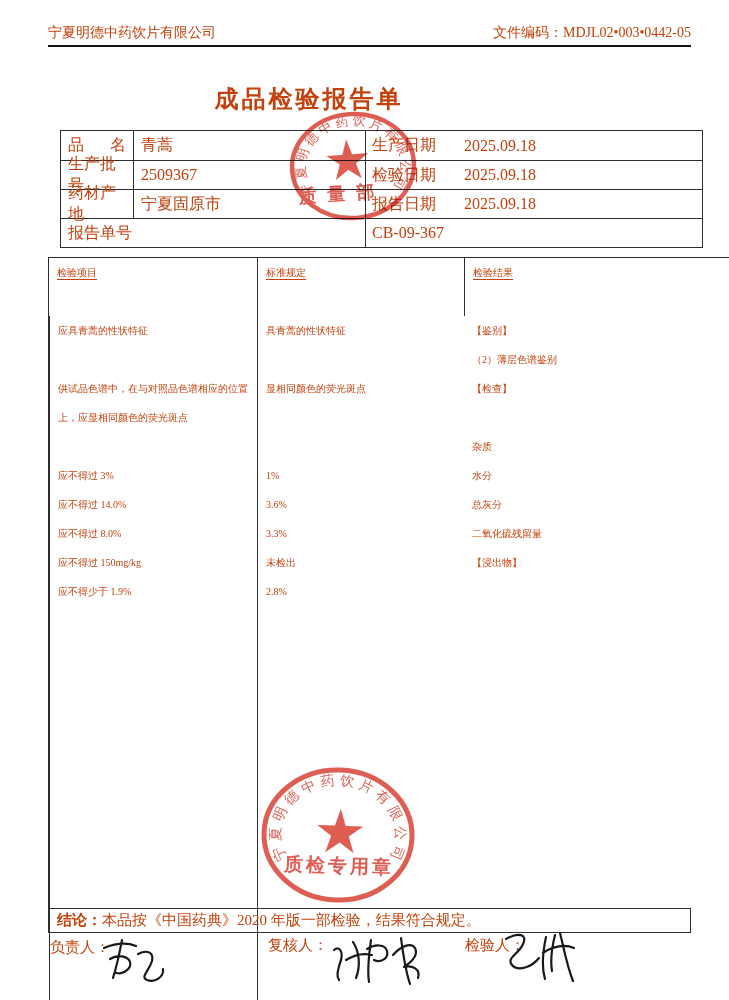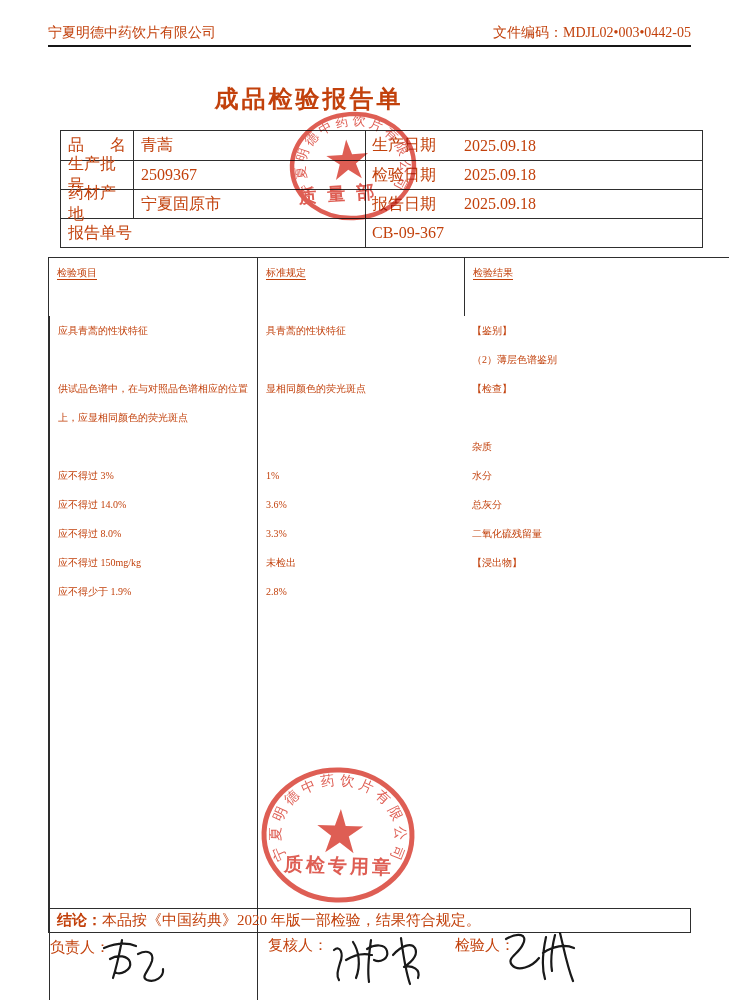--- a/index.html
+++ b/index.html
@@ -131,21 +131,21 @@
       <div class="dc c3 fill">&nbsp;</div>
     </div>
 
   <div class="conclusion">
     <span class="b">结论：</span><span>本品按《中国药典》2020 年版一部检验，结果符合规定。</span>
   </div>
 
   <div class="sigrow">
     <div class="siglab" style="left:50px;top:938px;">负责人：</div>
     <div class="siglab" style="left:268px;top:936px;">复核人：</div>
-    <div class="siglab" style="left:455px;top:936px;">检验人：</div>
+    <div class="siglab" style="left:465px;top:936px;">检验人：</div>
 
     <svg class="sig" style="left:92px;top:932px;" width="90" height="58" viewBox="0 0 90 58">
       <path d="M30,8 C28,18 26,30 21,46 M12,16 C22,12 34,10 44,14 M18,27 C26,22 36,24 38,30 C40,38 28,44 23,40 M46,22 C56,17 62,21 60,29 C57,39 48,45 55,48 C63,51 72,45 71,37"></path>
     </svg>
     <svg class="sig" style="left:322px;top:928px;" width="115" height="64" viewBox="0 0 115 64">
       <path d="M12,22 C18,17 22,25 18,35 C16,42 14,48 17,52 M24,32 C32,27 42,25 50,27 M31,14 C37,23 39,37 34,50 M49,12 C47,26 45,41 47,54 M45,21 C53,16 63,16 65,23 C67,31 58,35 52,32 M71,27 C79,18 89,14 93,20 C97,28 88,35 82,39 C90,37 99,41 96,50 M79,10 C81,25 83,41 88,56"></path>
     </svg>
     <svg class="sig" style="left:492px;top:924px;" width="95" height="64" viewBox="0 0 95 64">
       <path d="M14,15 C26,8 36,10 31,20 C27,30 14,34 20,41 C26,48 40,43 47,34 M54,13 C51,27 49,42 53,55 M63,11 C60,23 58,35 60,47 M51,29 C61,22 73,20 82,24 M68,9 C72,25 75,42 81,57"></path>
     </svg>

